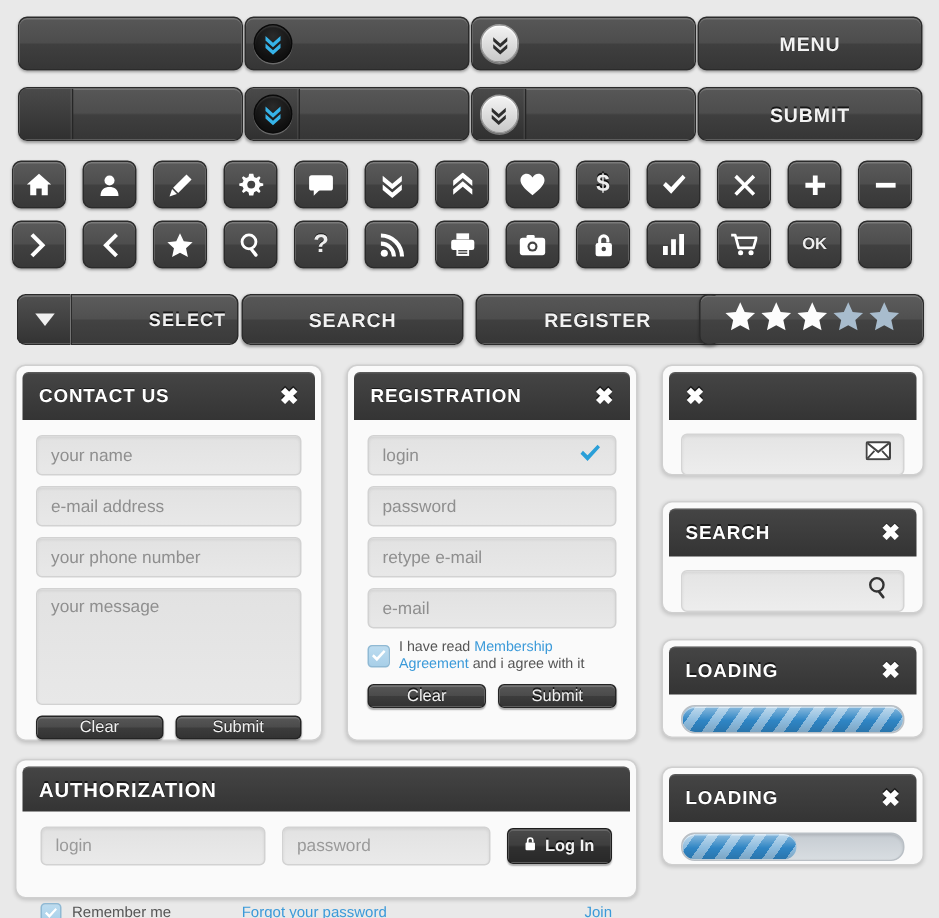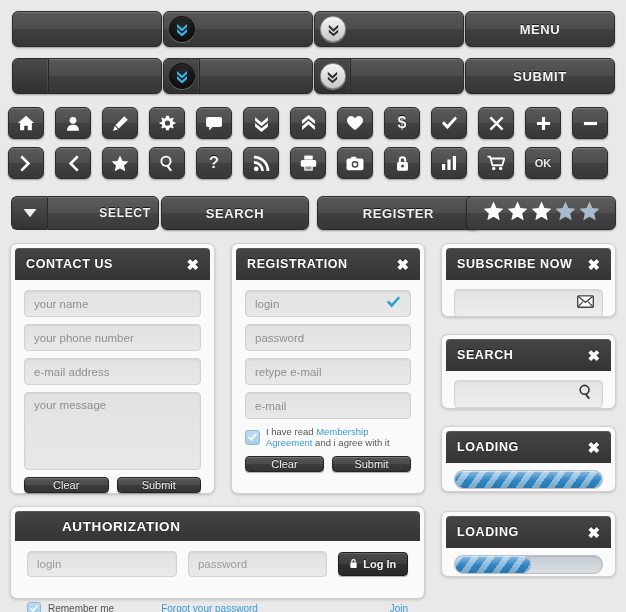--- a/index.html
+++ b/index.html
@@ -503,24 +503,24 @@
   <div class="panel" style="left:10px; top:243px; width:205px; height:251px;">
     <div class="panel-head">
       <span class="panel-title">CONTACT US</span>
       <span class="panel-close">✖</span>
     </div>
     <div class="panel-body">
       <div class="field">
         <span class="ph">your name</span>
       </div>
       <div class="field">
+        <span class="ph">e-mail address</span>
+      </div>
+      <div class="field">
         <span class="ph">your phone number</span>
-      </div>
-      <div class="field">
-        <span class="ph">e-mail address</span>
       </div>
       <div class="field tall">
         <span class="ph">your message</span>
       </div>
       <div class="form-btns">
         <div class="form-btn">Clear</div>
         <div class="form-btn">Submit</div>
       </div>
     </div>
   </div>
@@ -558,21 +558,20 @@
       </div>
       <div class="form-btns">
         <div class="form-btn">Clear</div>
         <div class="form-btn">Submit</div>
       </div>
     </div>
   </div>
 
   <div class="panel" style="left:441px; top:243px; width:175px; height:74px;">
     <div class="panel-head">
-      <span class="panel-title">SUBSCRIBE NOW</span>
       <span class="panel-close">✖</span>
     </div>
     <div class="panel-body" style="padding:9px 8px;">
       <div class="iconfield">
         <span>
           <svg width="17" height="13" viewBox="0 0 20 15">
             <rect x="0.8" y="0.8" width="18.4" height="13.4" rx="1" fill="#fff" stroke="#444" stroke-width="1.6"></rect>
             <path d="M1.6 1.6 L10 8.4 L18.4 1.6" fill="none" stroke="#444" stroke-width="1.6"></path>
             <path d="M1.6 13.4 L7 7.6 M18.4 13.4 L13 7.6" fill="none" stroke="#444" stroke-width="1.4"></path>
           </svg>
@@ -617,21 +616,21 @@
     </div>
     <div class="panel-body" style="padding:7px 8px;">
       <div class="progress">
         <div class="fill" style="width:52%;"></div>
       </div>
     </div>
   </div>
 
   <div class="panel" style="left:10px; top:506px; width:415px; height:93px;">
     <div class="panel-head" style="height:30px;">
-      <span class="panel-title" style="font-size:13.5px;margin-left:36px;">AUTHORIZATION</span>
+      <span class="panel-title" style="font-size:13.5px;">AUTHORIZATION</span>
       <span class="panel-close"></span>
     </div>
     <div class="panel-body" style="padding:10px 12px 8px;">
       <div class="auth-row">
         <div class="auth-field" style="width:168px;">
           <span>login</span>
         </div>
         <div class="auth-field" style="width:155px;">
           <span>password</span>
         </div>

